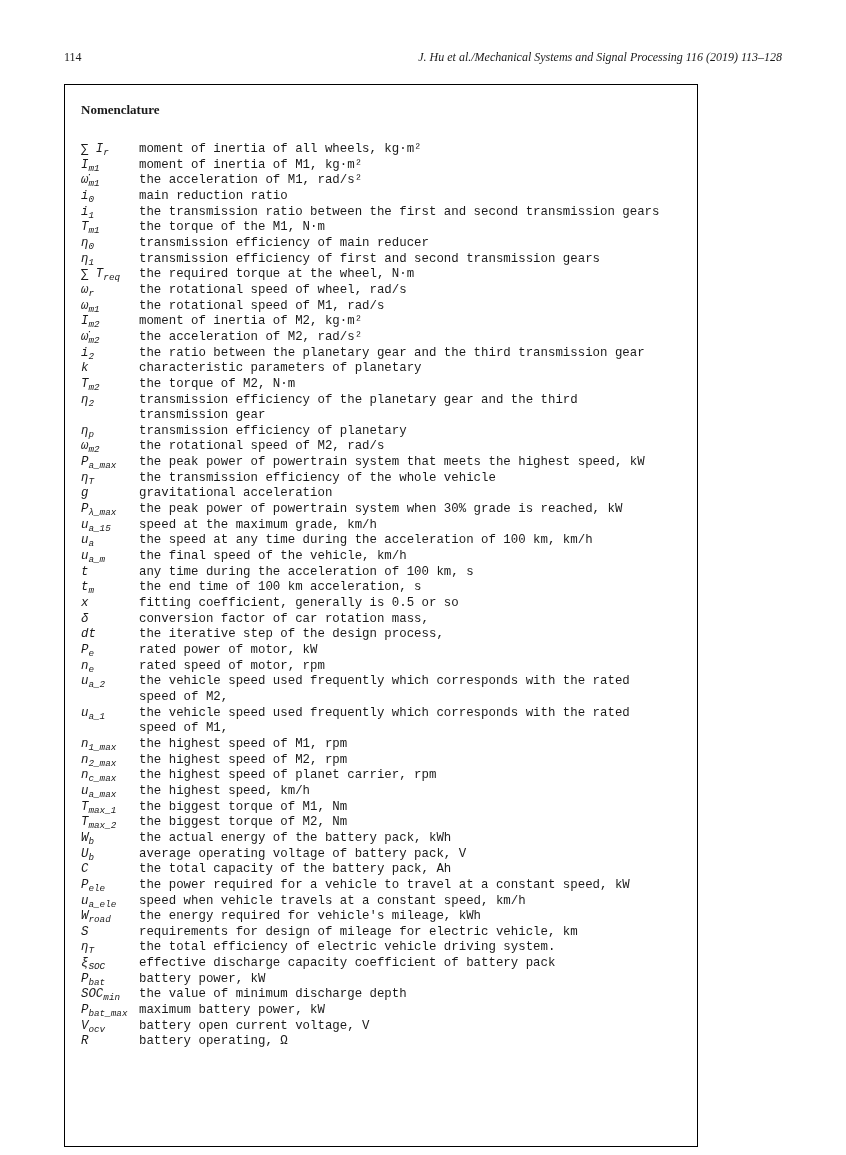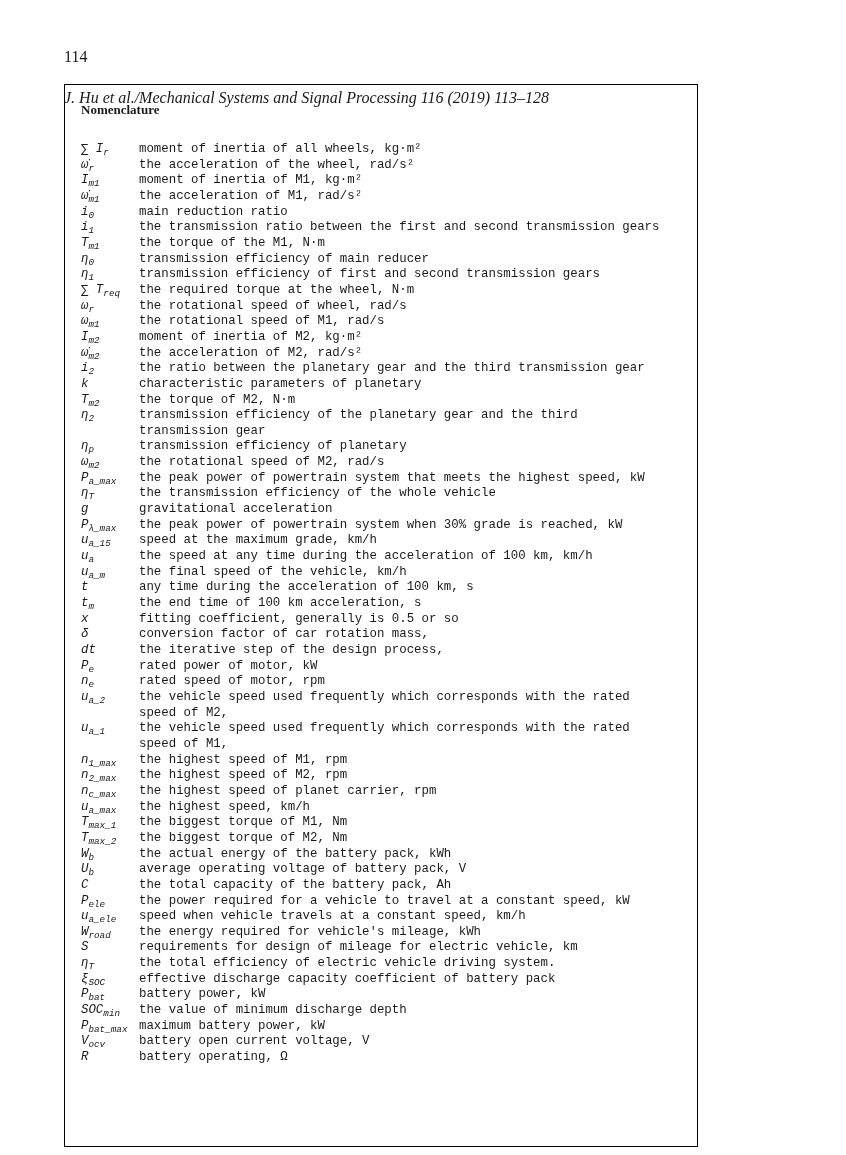--- a/index.html
+++ b/index.html
@@ -17,34 +17,33 @@
   }
   .page {
     position: absolute;
     inset: 0;
   }
   .header {
     position: absolute;
     top: 50px;
     left: 64px;
     width: 718px;
-    font-size: 16px;
+    font-size: 12px;
     line-height: 14px;
   }
   .pagenum {
     position: absolute;
     left: 0;
     top: 0;
     font-style: normal;
   }
   .running-title {
     display: block;
-    text-align: left;
+    text-align: right;
     font-style: italic;
-    margin-top: 41px;
   }
   .nomenclature-box {
     position: absolute;
     left: 64px;
     top: 84px;
     width: 634px;
     height: 1063px;
     border: 1px solid #000;
     box-sizing: border-box;
     padding: 15px 32px 0 16px;
@@ -93,24 +92,20 @@
   </div>
 
   <div class="nomenclature-box">
     <div class="nom-title">Nomenclature</div>
     <div class="nom-list" id="nom-list">
   <div class="nom-row">
     <span class="nom-sym"><span class="sym-base">∑ I</span><sub class="sym-sub">r</sub></span>
     <span class="nom-def">moment of inertia of all wheels, kg·m²</span>
   </div>
 
-  <div class="nom-row">
-    <span class="nom-sym"><span class="sym-base">ω̇</span><sub class="sym-sub">r</sub></span>
-    <span class="nom-def">the acceleration of the wheel, rad/s²</span>
-  </div>
 
   <div class="nom-row">
     <span class="nom-sym"><span class="sym-base">I</span><sub class="sym-sub">m1</sub></span>
     <span class="nom-def">moment of inertia of M1, kg·m²</span>
   </div>
 
   <div class="nom-row">
     <span class="nom-sym"><span class="sym-base">ω̇</span><sub class="sym-sub">m1</sub></span>
     <span class="nom-def">the acceleration of M1, rad/s²</span>
   </div>

